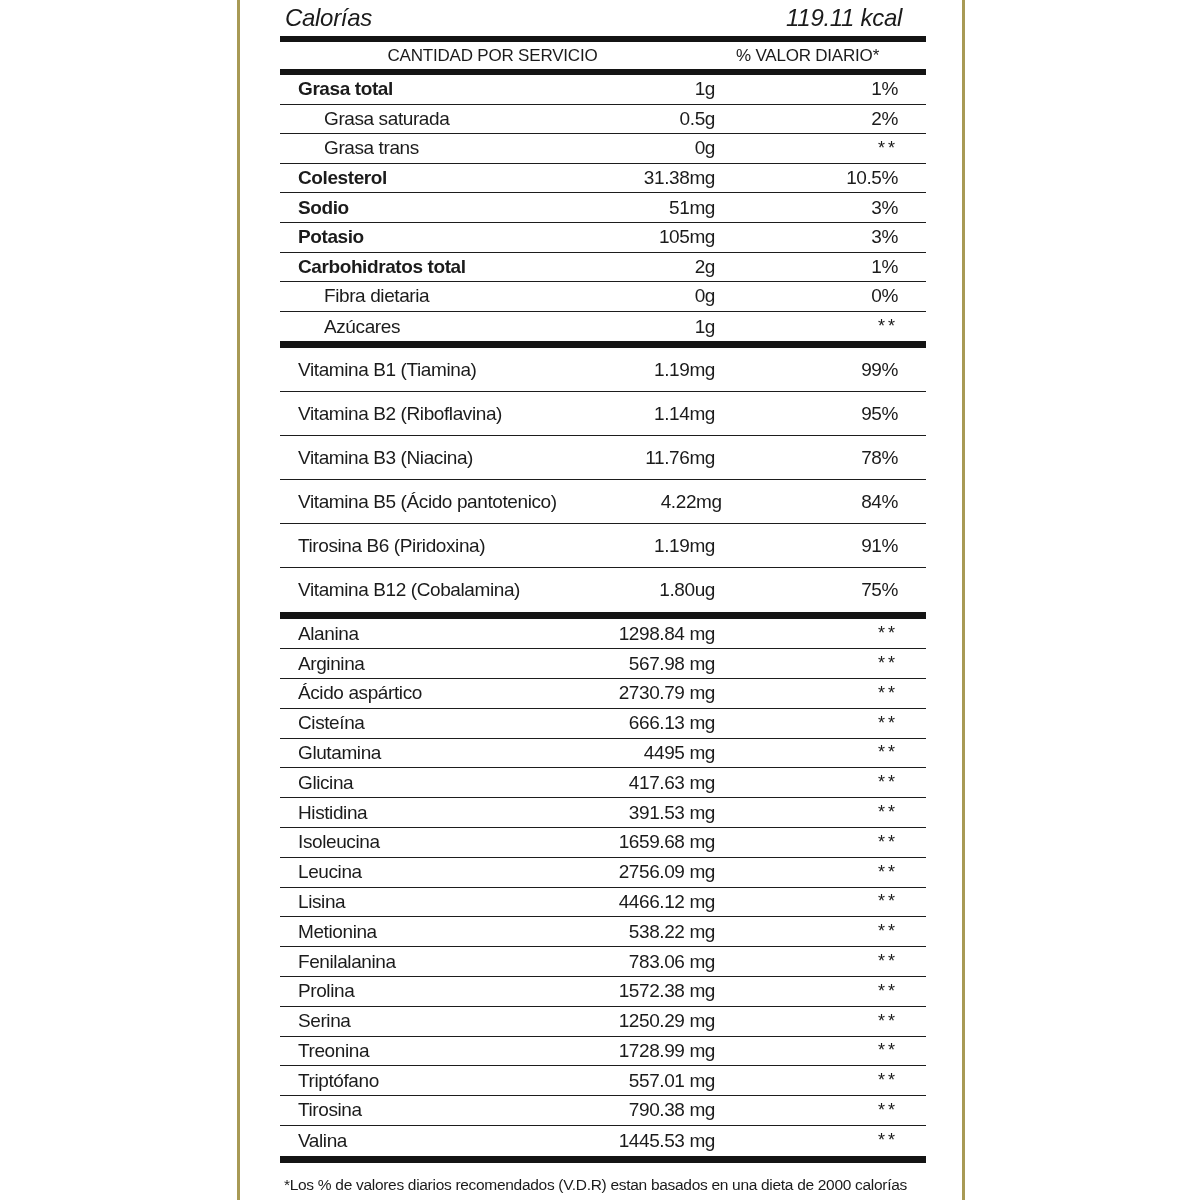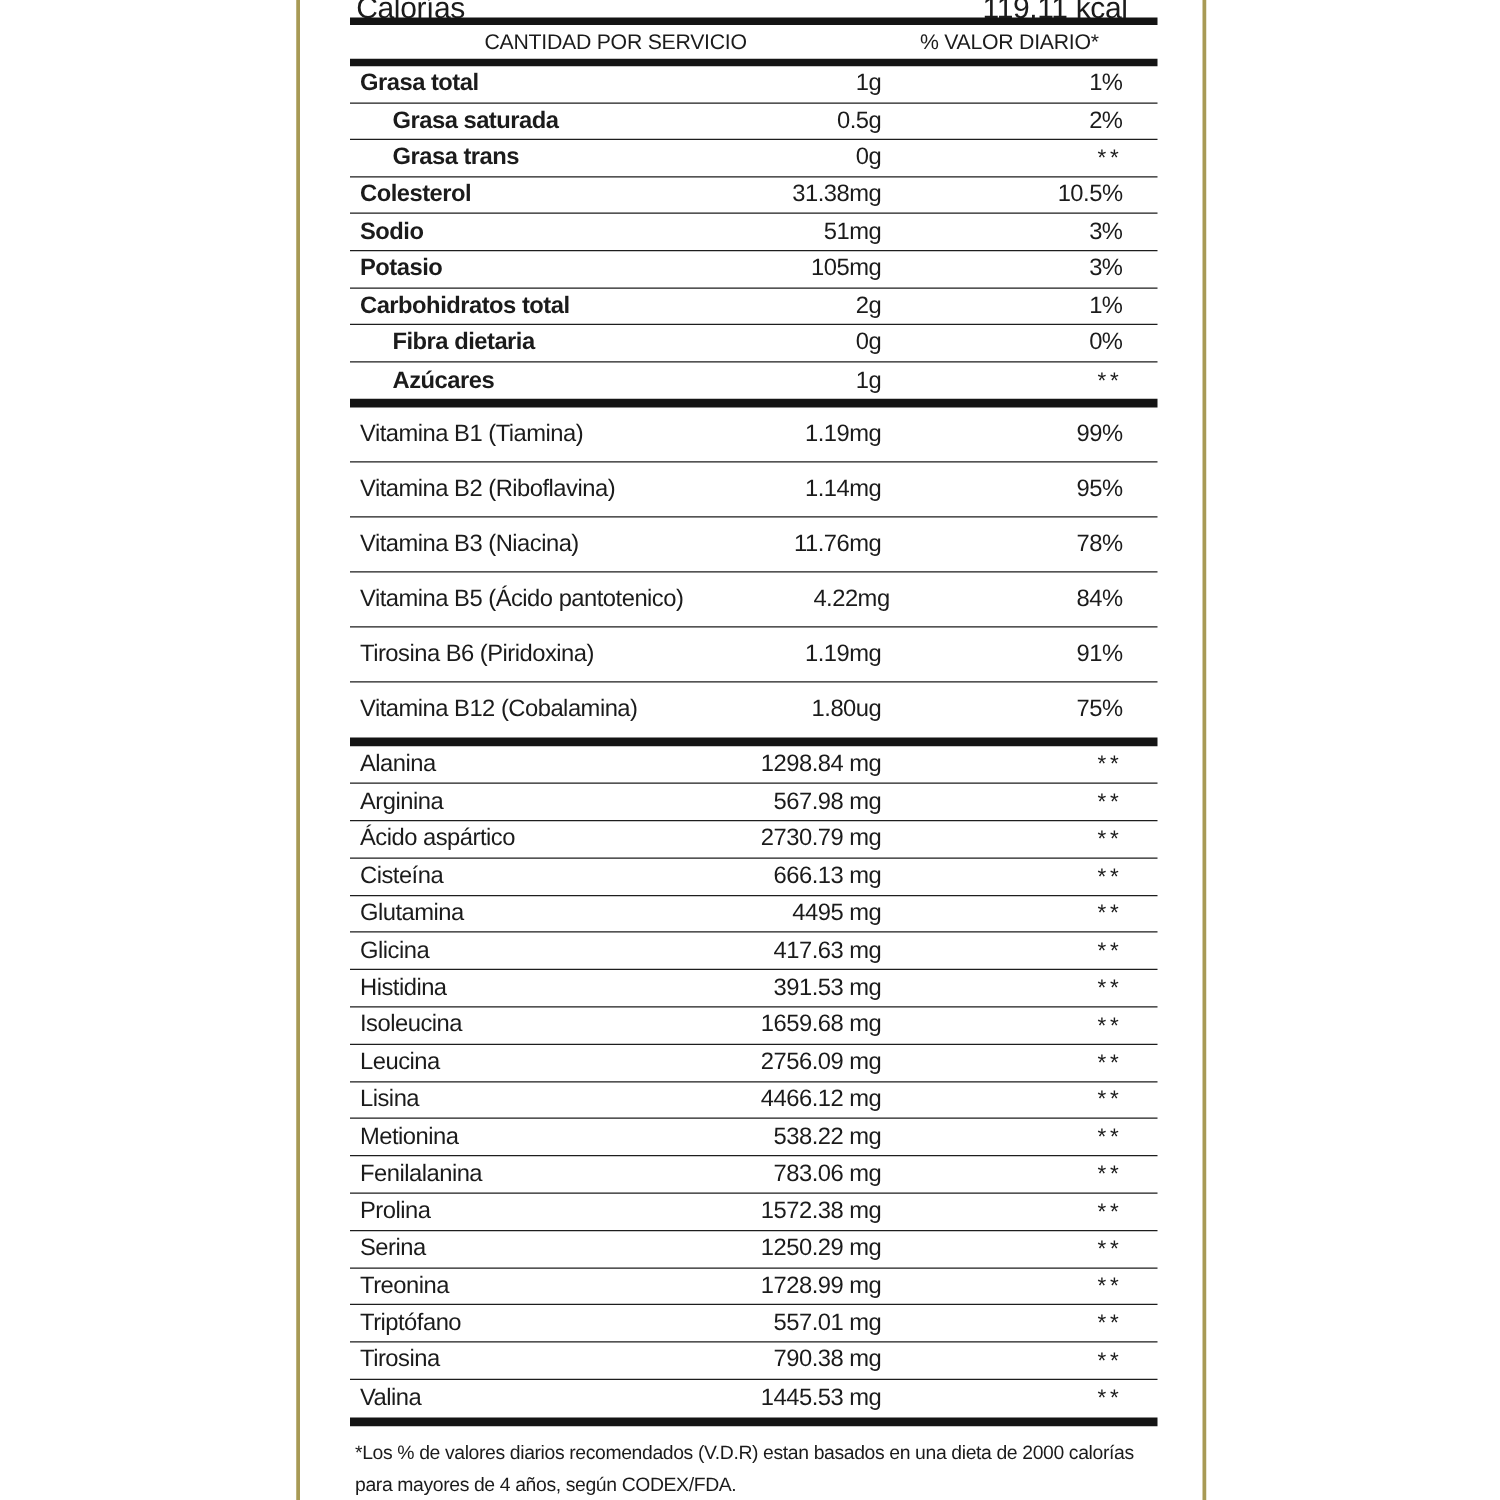--- a/index.html
+++ b/index.html
@@ -12,43 +12,43 @@
     background:#ffffff;
     font-family:"Liberation Sans","DejaVu Sans",sans-serif;
     color:var(--ink);
   }
   .gold-line{position:absolute;top:0;bottom:0;width:2.5px;background:var(--gold);}
   .gold-line.left{left:237px;}
   .gold-line.right{left:962px;}
 
   .panel{position:absolute;left:280px;top:0;width:646px;}
 
-  .calories-row{display:flex;align-items:center;height:14px;}
+  .calories-row{display:flex;align-items:center;height:36px;font-style:italic;}
   .calories-label{font-size:24px;letter-spacing:-0.3px;padding-left:5px;}
   .calories-value{margin-left:auto;font-size:24px;letter-spacing:-0.3px;padding-right:24px;}
 
   .thick-bar{height:6px;background:#141414;}
   .section-bar{height:7px;background:#141414;}
 
   .col-header-row{display:flex;align-items:center;height:27px;font-size:17px;letter-spacing:-0.2px;}
   .col-header-amount{flex:0 0 425px;text-align:center;}
   .col-header-dv{flex:1;text-align:center;padding-right:16px;}
 
   .rows .row{
     display:flex;align-items:center;
     height:29.6px;box-sizing:border-box;
     border-bottom:1.6px solid #1d1d1d;
     font-size:19px;letter-spacing:-0.4px;
   }
   .rows[data-rows="sections.1.rows"] .row{height:44px;}
   .rows[data-rows="sections.2.rows"] .row{height:29.8px;}
   .rows .row:last-child{border-bottom:none;}
   .row.bold .cell-label{font-weight:700;}
-  .cell-label{flex:0 0 260px;box-sizing:border-box;padding-left:8px;white-space:nowrap;}
-  .row.indent .cell-label{padding-left:34px;font-weight:bold;}
+  .cell-label{flex:0 0 260px;box-sizing:border-box;padding-left:8px;white-space:nowrap;margin-left:10px;}
+  .row.indent .cell-label{padding-left:34px;}
   .cell-amount{flex:0 0 165px;text-align:right;white-space:nowrap;}
   .cell-percent{flex:1;text-align:right;padding-right:28px;white-space:nowrap;}
   .cell-percent.stars{letter-spacing:3px;font-size:18px;}
 
   .footnote{margin-top:9px;padding-left:4px;font-size:15.5px;letter-spacing:-0.3px;line-height:26px;}
   .footnote div{white-space:nowrap;}
   .bottom-bar{height:5px;background:#141414;margin-top:4px;}
 </style>
 </head>
 <body>

